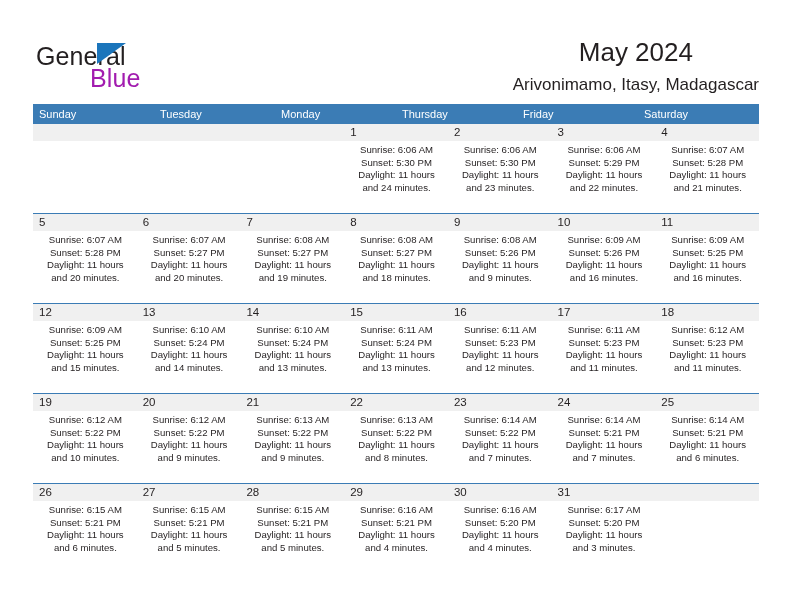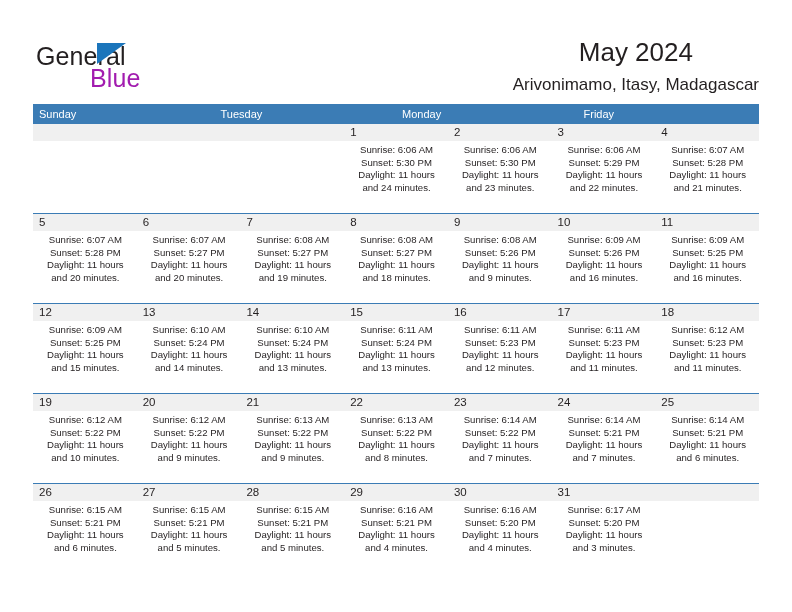--- a/index.html
+++ b/index.html
@@ -168,21 +168,23 @@
     </div>
 
   </div>
 
   <div class="calendar">
 
     <div class="dow-row">
       <div class="dow">Sunday</div>
       <div class="dow">Tuesday</div>
       <div class="dow">Monday</div>
+      <div class="dow">Thursday</div>
       <div class="dow">Friday</div>
+      <div class="dow">Saturday</div>
     </div>
 
     <div id="weeks-container">
         <div class="week first">
           <div class="cell empty">
             <div class="daynum"></div>
           </div>
           <div class="cell empty">
             <div class="daynum"></div>
           </div>

